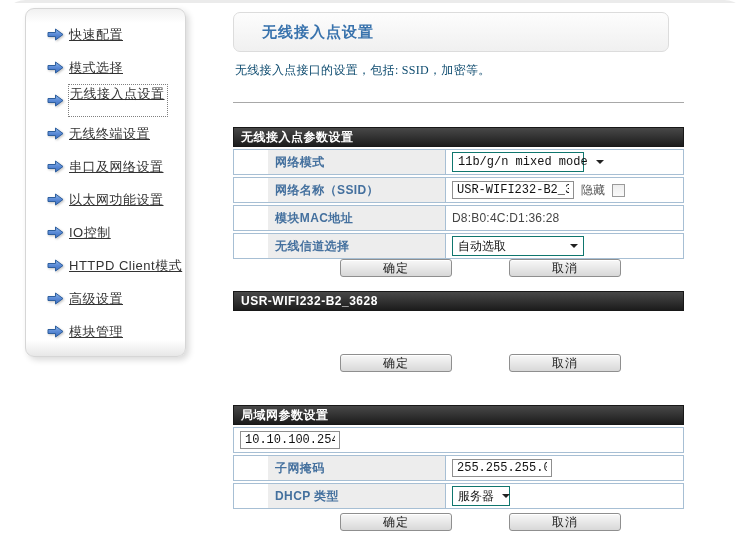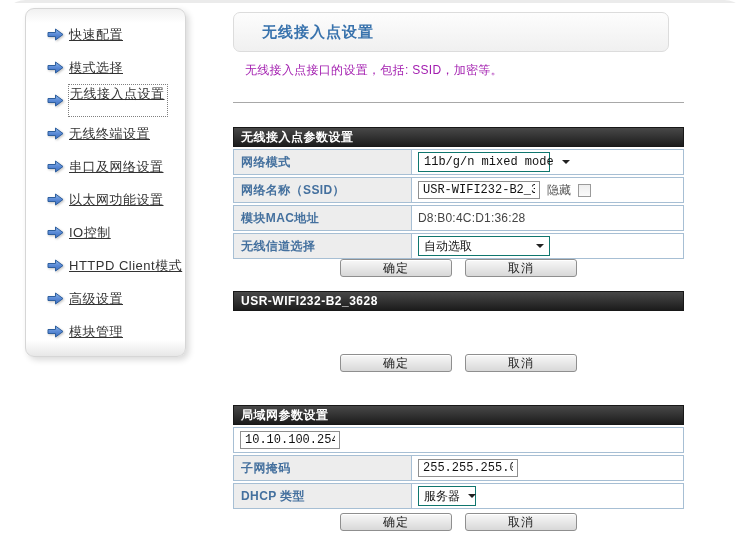--- a/index.html
+++ b/index.html
@@ -16,52 +16,52 @@
   .nav-arrow{width:17px;height:13px;margin-right:5px;flex:0 0 auto;filter:drop-shadow(1px 1px 1px rgba(0,0,0,.25));}
   .nav-label{font-size:13px;color:#333;text-decoration:underline;letter-spacing:.5px;}
   .nav-label.active{outline:1px dotted #808080;padding:0 2px 13px 1px;}
 
   
   #main{position:absolute;left:233px;top:0;width:451px;height:546px;}
   #header-box{position:absolute;left:0;top:12px;width:436px;height:40px;box-sizing:border-box;
               border:1px solid #dcdcdc;border-radius:7px;
               background:linear-gradient(180deg,#fdfdfd,#f0f0f0);}
   #page-title{line-height:38px;padding-left:28px;font-size:15px;font-weight:bold;color:#3973ad;letter-spacing:1px;}
-  #intro{position:absolute;left:12px;top:62px;font-size:12px;color:#a21caf;letter-spacing:.3px;}
+  #intro{position:absolute;left:2px;top:62px;font-size:12px;color:#0c4a6e;letter-spacing:.3px;font-family:Liberation Serif, serif;}
   #divider{position:absolute;left:0;top:102px;width:451px;height:1px;background:#a8a8a8;}
 
   .section{position:absolute;left:0;width:451px;}
   .tbl-header{height:18px;line-height:18px;border:1px solid #181818;box-sizing:content-box;
               background:linear-gradient(180deg,#484848,#1c1c1c);
               color:#fff;font-size:12px;font-weight:bold;padding-left:7px;letter-spacing:.5px;}
   .tbl-row{margin-top:2px;height:24px;border:1px solid #a7bfd4;display:flex;background:#fff;}
   .cell-label{width:178px;flex:0 0 auto;background:#ededed;border-right:1px solid #a7bfd4;
               display:flex;align-items:center;padding-left:7px;box-sizing:border-box;
-              font-size:12px;font-weight:bold;color:#44709e;letter-spacing:.4px;}
+              font-size:12px;font-weight:bold;color:#44709e;letter-spacing:.4px;margin-left:34px;}
   .cell-value{flex:1;display:flex;align-items:center;padding-left:6px;gap:7px;background:#fff;}
 
   .sel{height:20px;box-sizing:border-box;border:1px solid #0f766e;background:#fff;
        display:inline-flex;align-items:center;justify-content:space-between;
        padding:0 5px;font-family:"Liberation Mono",monospace;font-size:12px;color:#111;cursor:default;}
   .sel .txt{white-space:nowrap;}
   .sel .cjk{font-family:"Liberation Sans",sans-serif;}
   .sel-arrow{width:0;height:0;border-top:4px solid #222;border-left:4px solid transparent;
              border-right:4px solid transparent;margin-left:8px;flex:0 0 auto;}
   .inp{height:18px;box-sizing:border-box;border:1px solid #8f8f8f;background:#fff;
        font-family:"Liberation Mono",monospace;font-size:12px;color:#111;padding:0 4px;}
   .static-text{font-size:12px;color:#444;letter-spacing:.2px;}
   .chk-label{font-size:12px;color:#555;}
   .chk{width:13px;height:13px;box-sizing:border-box;border:1px solid #9a9a9a;
        background:linear-gradient(180deg,#eeeeee,#fafafa);display:inline-block;}
 
   .btn-row{position:absolute;left:0;width:451px;display:flex;justify-content:center;gap:13px;}
   .btn{width:112px;height:18px;box-sizing:border-box;border:1px solid #8f8f8f;border-radius:3px;
        background:linear-gradient(180deg,#f8f8f8,#d8d8d8);box-shadow:inset 0 1px 0 #fff;
        display:flex;align-items:center;justify-content:center;
-       font-size:12px;color:#222;cursor:pointer;letter-spacing:1px;}
+       font-size:12px;color:#222;cursor:pointer;letter-spacing:1px;margin-left:44px;}
 </style>
 </head>
 <body>
 
 <div id="screen">
   <div id="top-line"></div>
 
   <svg width="0" height="0" style="position:absolute" aria-hidden="true">
     <defs>
       <linearGradient id="arrow-grad" x1="0" y1="0" x2="0" y2="1">

